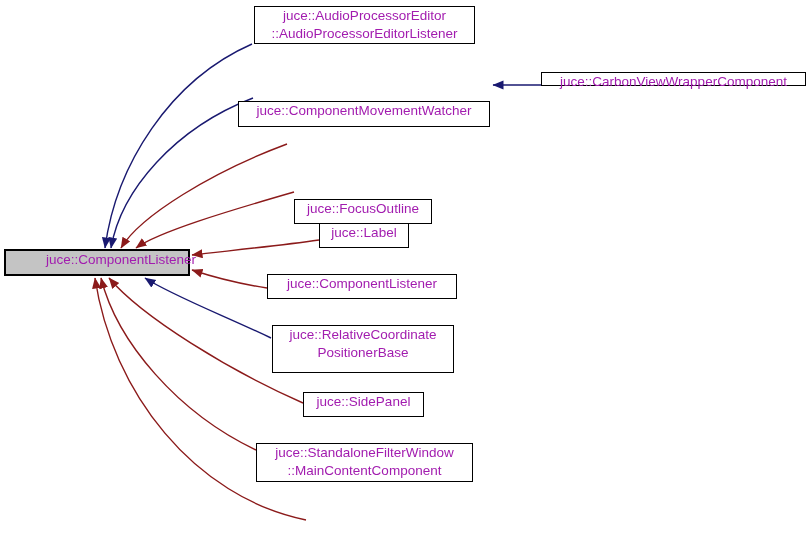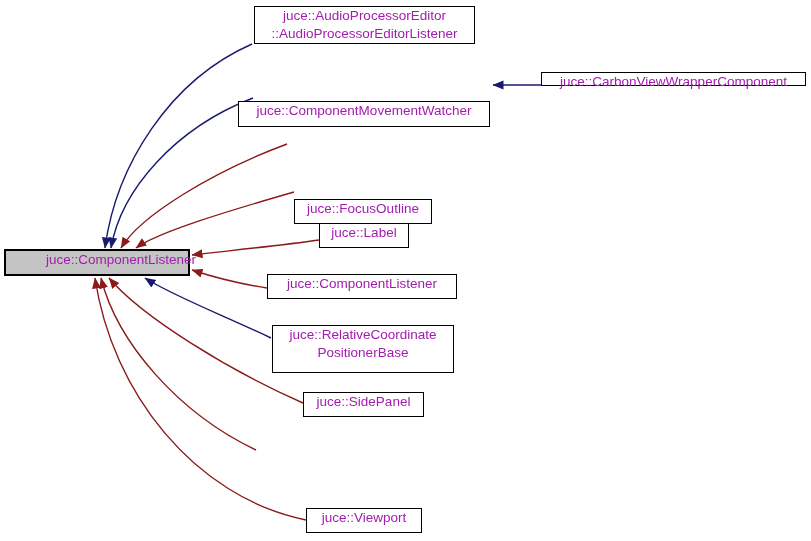--- a/index.html
+++ b/index.html
@@ -101,18 +101,19 @@
 
   <div class="node" style="left:272px;top:325px;width:182px;height:48px;">
     <span>juce::RelativeCoordinate
 PositionerBase</span>
   </div>
 
   <div class="node" style="left:303px;top:392px;width:121px;height:25px;">
     <span>juce::SidePanel</span>
   </div>
 
+  <div class="node" style="left:256px;top:443px;width:217px;height:39px;">
+    <span>juce::StandaloneFilterWindow
+::MainContentComponent</span>
+  </div>
 
-  <div class="node" style="left:306px;top:508px;width:116px;height:25px;">
-    <span>juce::Viewport</span>
-  </div>
 
 </div>
 
 </body></html>

